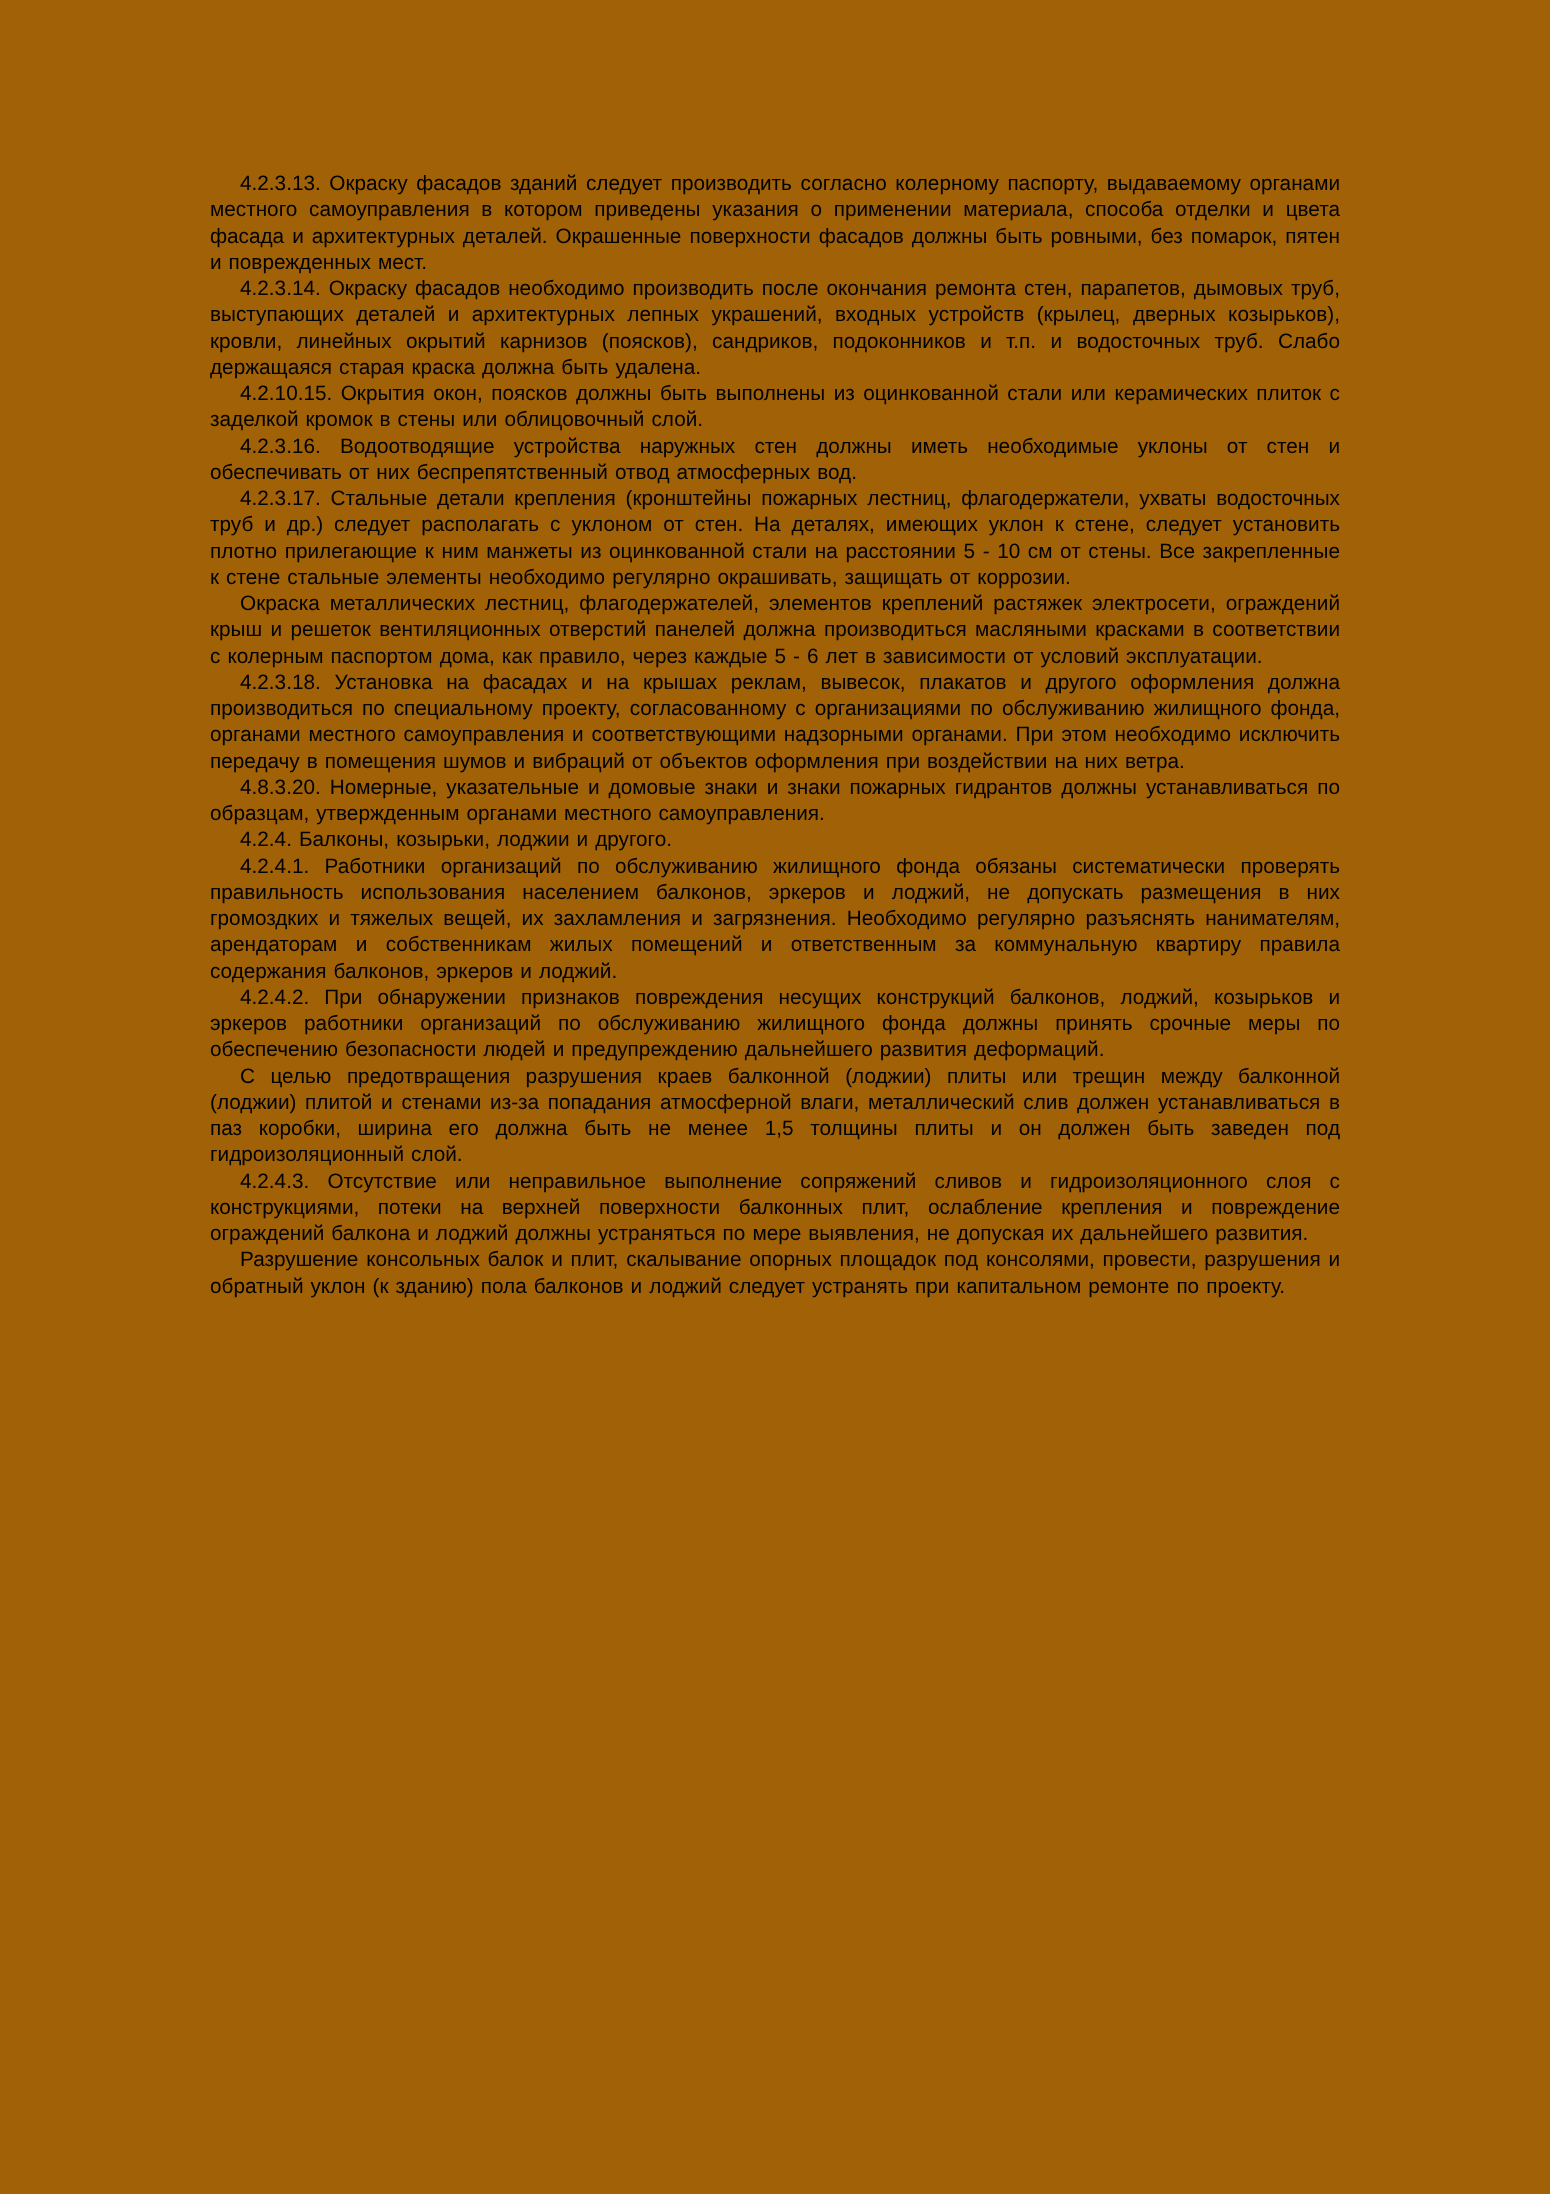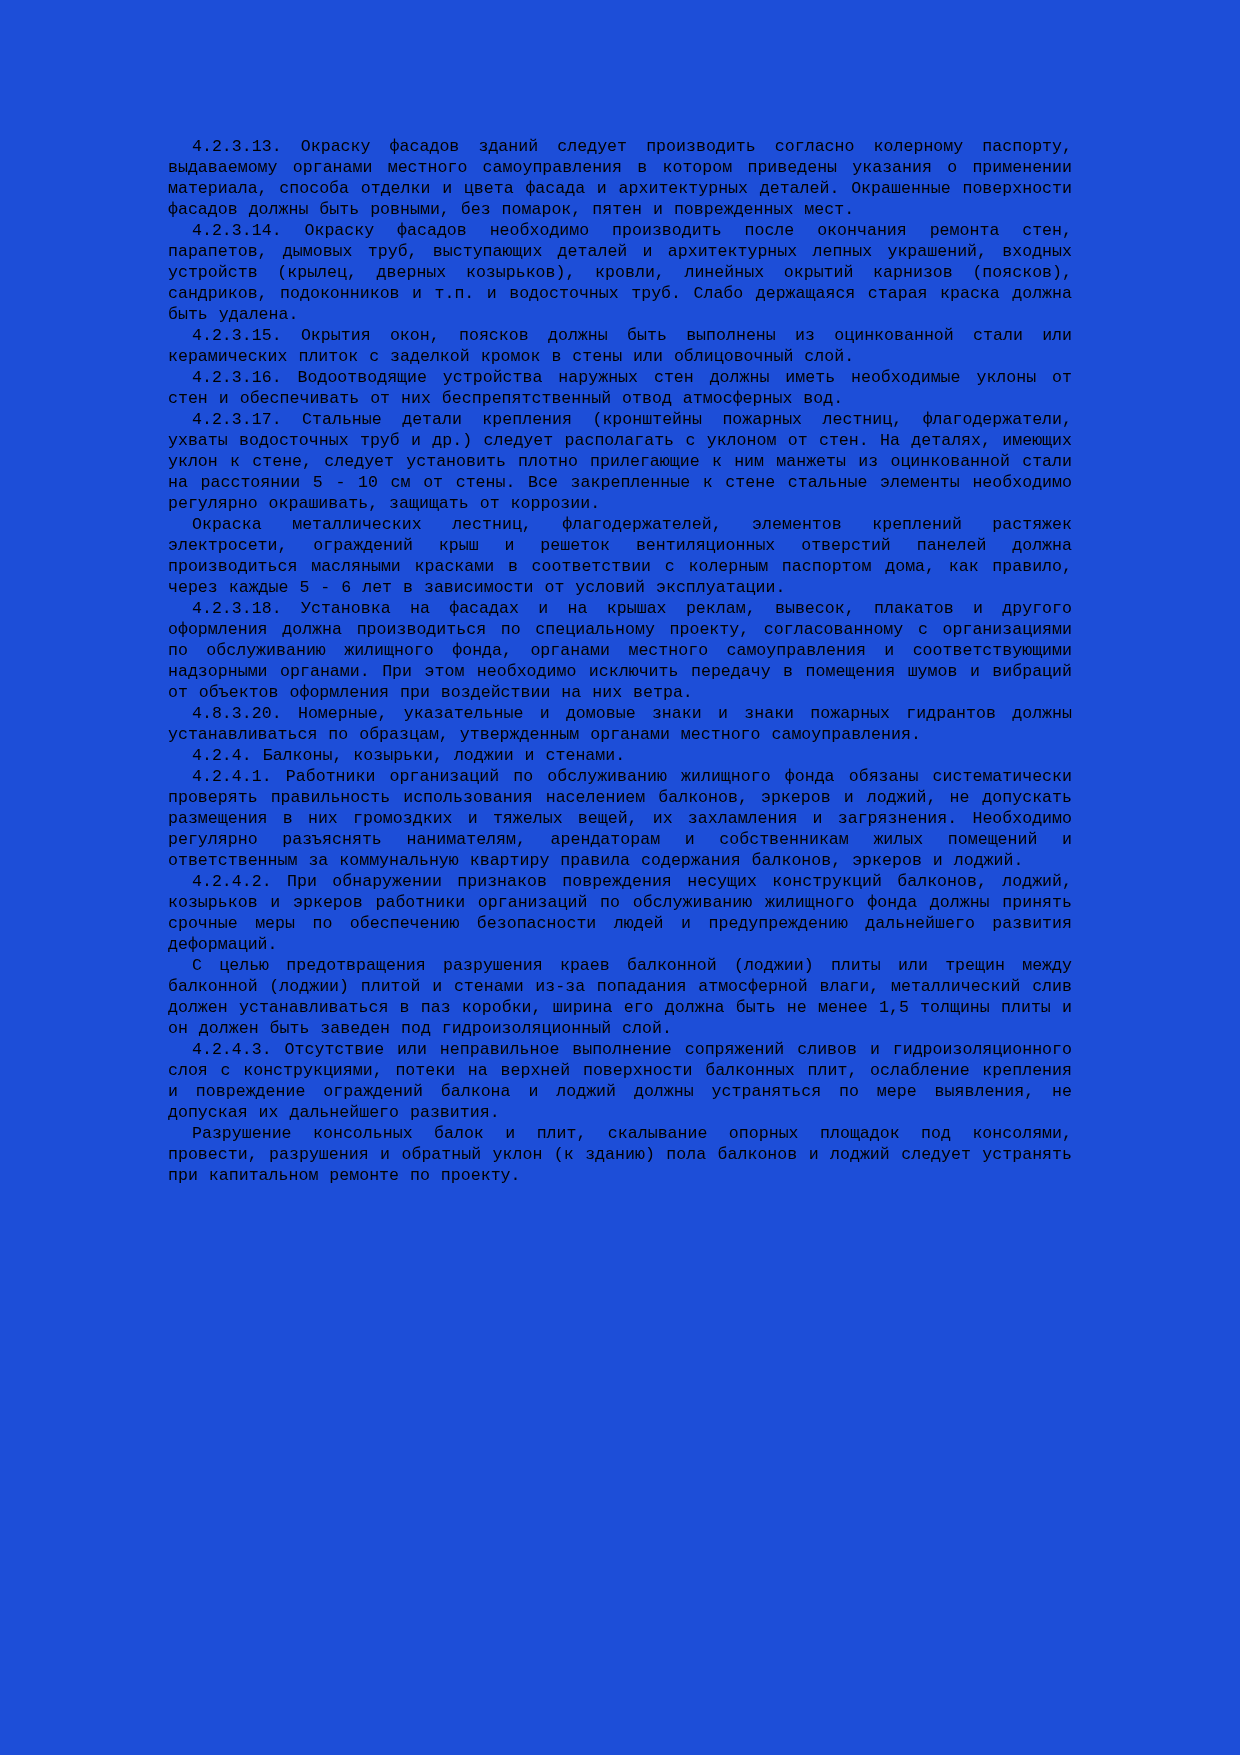--- a/index.html
+++ b/index.html
@@ -5,46 +5,46 @@
   html, body {
     margin: 0;
     padding: 0;
     background: #ffffff;
   }
   .page {
     position: relative;
     width: 1240px;
     min-height: 1755px;
     margin: 0 auto;
-    background: #1d4ed8;
+    background: #a16207;
     box-sizing: border-box;
     padding: 136px 168px 100px 168px;
-    font-family: Liberation Mono, monospace;
+    font-family: Liberation Sans, sans-serif;
     font-size: 16.6px;
     line-height: 21px;
     color: #000000;
   }
   .page p {
     margin: 0;
     text-align: justify;
     text-indent: 24px;
     word-spacing: 1px;
   }
 </style>
 </head>
 <body>
 
 <div class="page">
   <p>4.2.3.13. Окраску фасадов зданий следует производить согласно колерному паспорту, выдаваемому органами местного самоуправления в котором приведены указания о применении материала, способа отделки и цвета фасада и архитектурных деталей. Окрашенные поверхности фасадов должны быть ровными, без помарок, пятен и поврежденных мест.</p>
   <p>4.2.3.14. Окраску фасадов необходимо производить после окончания ремонта стен, парапетов, дымовых труб, выступающих деталей и архитектурных лепных украшений, входных устройств (крылец, дверных козырьков), кровли, линейных окрытий карнизов (поясков), сандриков, подоконников и т.п. и водосточных труб. Слабо держащаяся старая краска должна быть удалена.</p>
-  <p>4.2.3.15. Окрытия окон, поясков должны быть выполнены из оцинкованной стали или керамических плиток с заделкой кромок в стены или облицовочный слой.</p>
+  <p>4.2.10.15. Окрытия окон, поясков должны быть выполнены из оцинкованной стали или керамических плиток с заделкой кромок в стены или облицовочный слой.</p>
   <p>4.2.3.16. Водоотводящие устройства наружных стен должны иметь необходимые уклоны от стен и обеспечивать от них беспрепятственный отвод атмосферных вод.</p>
   <p>4.2.3.17. Стальные детали крепления (кронштейны пожарных лестниц, флагодержатели, ухваты водосточных труб и др.) следует располагать с уклоном от стен. На деталях, имеющих уклон к стене, следует установить плотно прилегающие к ним манжеты из оцинкованной стали на расстоянии 5 - 10 см от стены. Все закрепленные к стене стальные элементы необходимо регулярно окрашивать, защищать от коррозии.</p>
   <p>Окраска металлических лестниц, флагодержателей, элементов креплений растяжек электросети, ограждений крыш и решеток вентиляционных отверстий панелей должна производиться масляными красками в соответствии с колерным паспортом дома, как правило, через каждые 5 - 6 лет в зависимости от условий эксплуатации.</p>
   <p>4.2.3.18. Установка на фасадах и на крышах реклам, вывесок, плакатов и другого оформления должна производиться по специальному проекту, согласованному с организациями по обслуживанию жилищного фонда, органами местного самоуправления и соответствующими надзорными органами. При этом необходимо исключить передачу в помещения шумов и вибраций от объектов оформления при воздействии на них ветра.</p>
   <p>4.8.3.20. Номерные, указательные и домовые знаки и знаки пожарных гидрантов должны устанавливаться по образцам, утвержденным органами местного самоуправления.</p>
-  <p>4.2.4. Балконы, козырьки, лоджии и стенами.</p>
+  <p>4.2.4. Балконы, козырьки, лоджии и другого.</p>
   <p>4.2.4.1. Работники организаций по обслуживанию жилищного фонда обязаны систематически проверять правильность использования населением балконов, эркеров и лоджий, не допускать размещения в них громоздких и тяжелых вещей, их захламления и загрязнения. Необходимо регулярно разъяснять нанимателям, арендаторам и собственникам жилых помещений и ответственным за коммунальную квартиру правила содержания балконов, эркеров и лоджий.</p>
   <p>4.2.4.2. При обнаружении признаков повреждения несущих конструкций балконов, лоджий, козырьков и эркеров работники организаций по обслуживанию жилищного фонда должны принять срочные меры по обеспечению безопасности людей и предупреждению дальнейшего развития деформаций.</p>
   <p>С целью предотвращения разрушения краев балконной (лоджии) плиты или трещин между балконной (лоджии) плитой и стенами из-за попадания атмосферной влаги, металлический слив должен устанавливаться в паз коробки, ширина его должна быть не менее 1,5 толщины плиты и он должен быть заведен под гидроизоляционный слой.</p>
   <p>4.2.4.3. Отсутствие или неправильное выполнение сопряжений сливов и гидроизоляционного слоя с конструкциями, потеки на верхней поверхности балконных плит, ослабление крепления и повреждение ограждений балкона и лоджий должны устраняться по мере выявления, не допуская их дальнейшего развития.</p>
   <p>Разрушение консольных балок и плит, скалывание опорных площадок под консолями, провести, разрушения и обратный уклон (к зданию) пола балконов и лоджий следует устранять при капитальном ремонте по проекту.</p>
 </div>
 
 </body></html>

